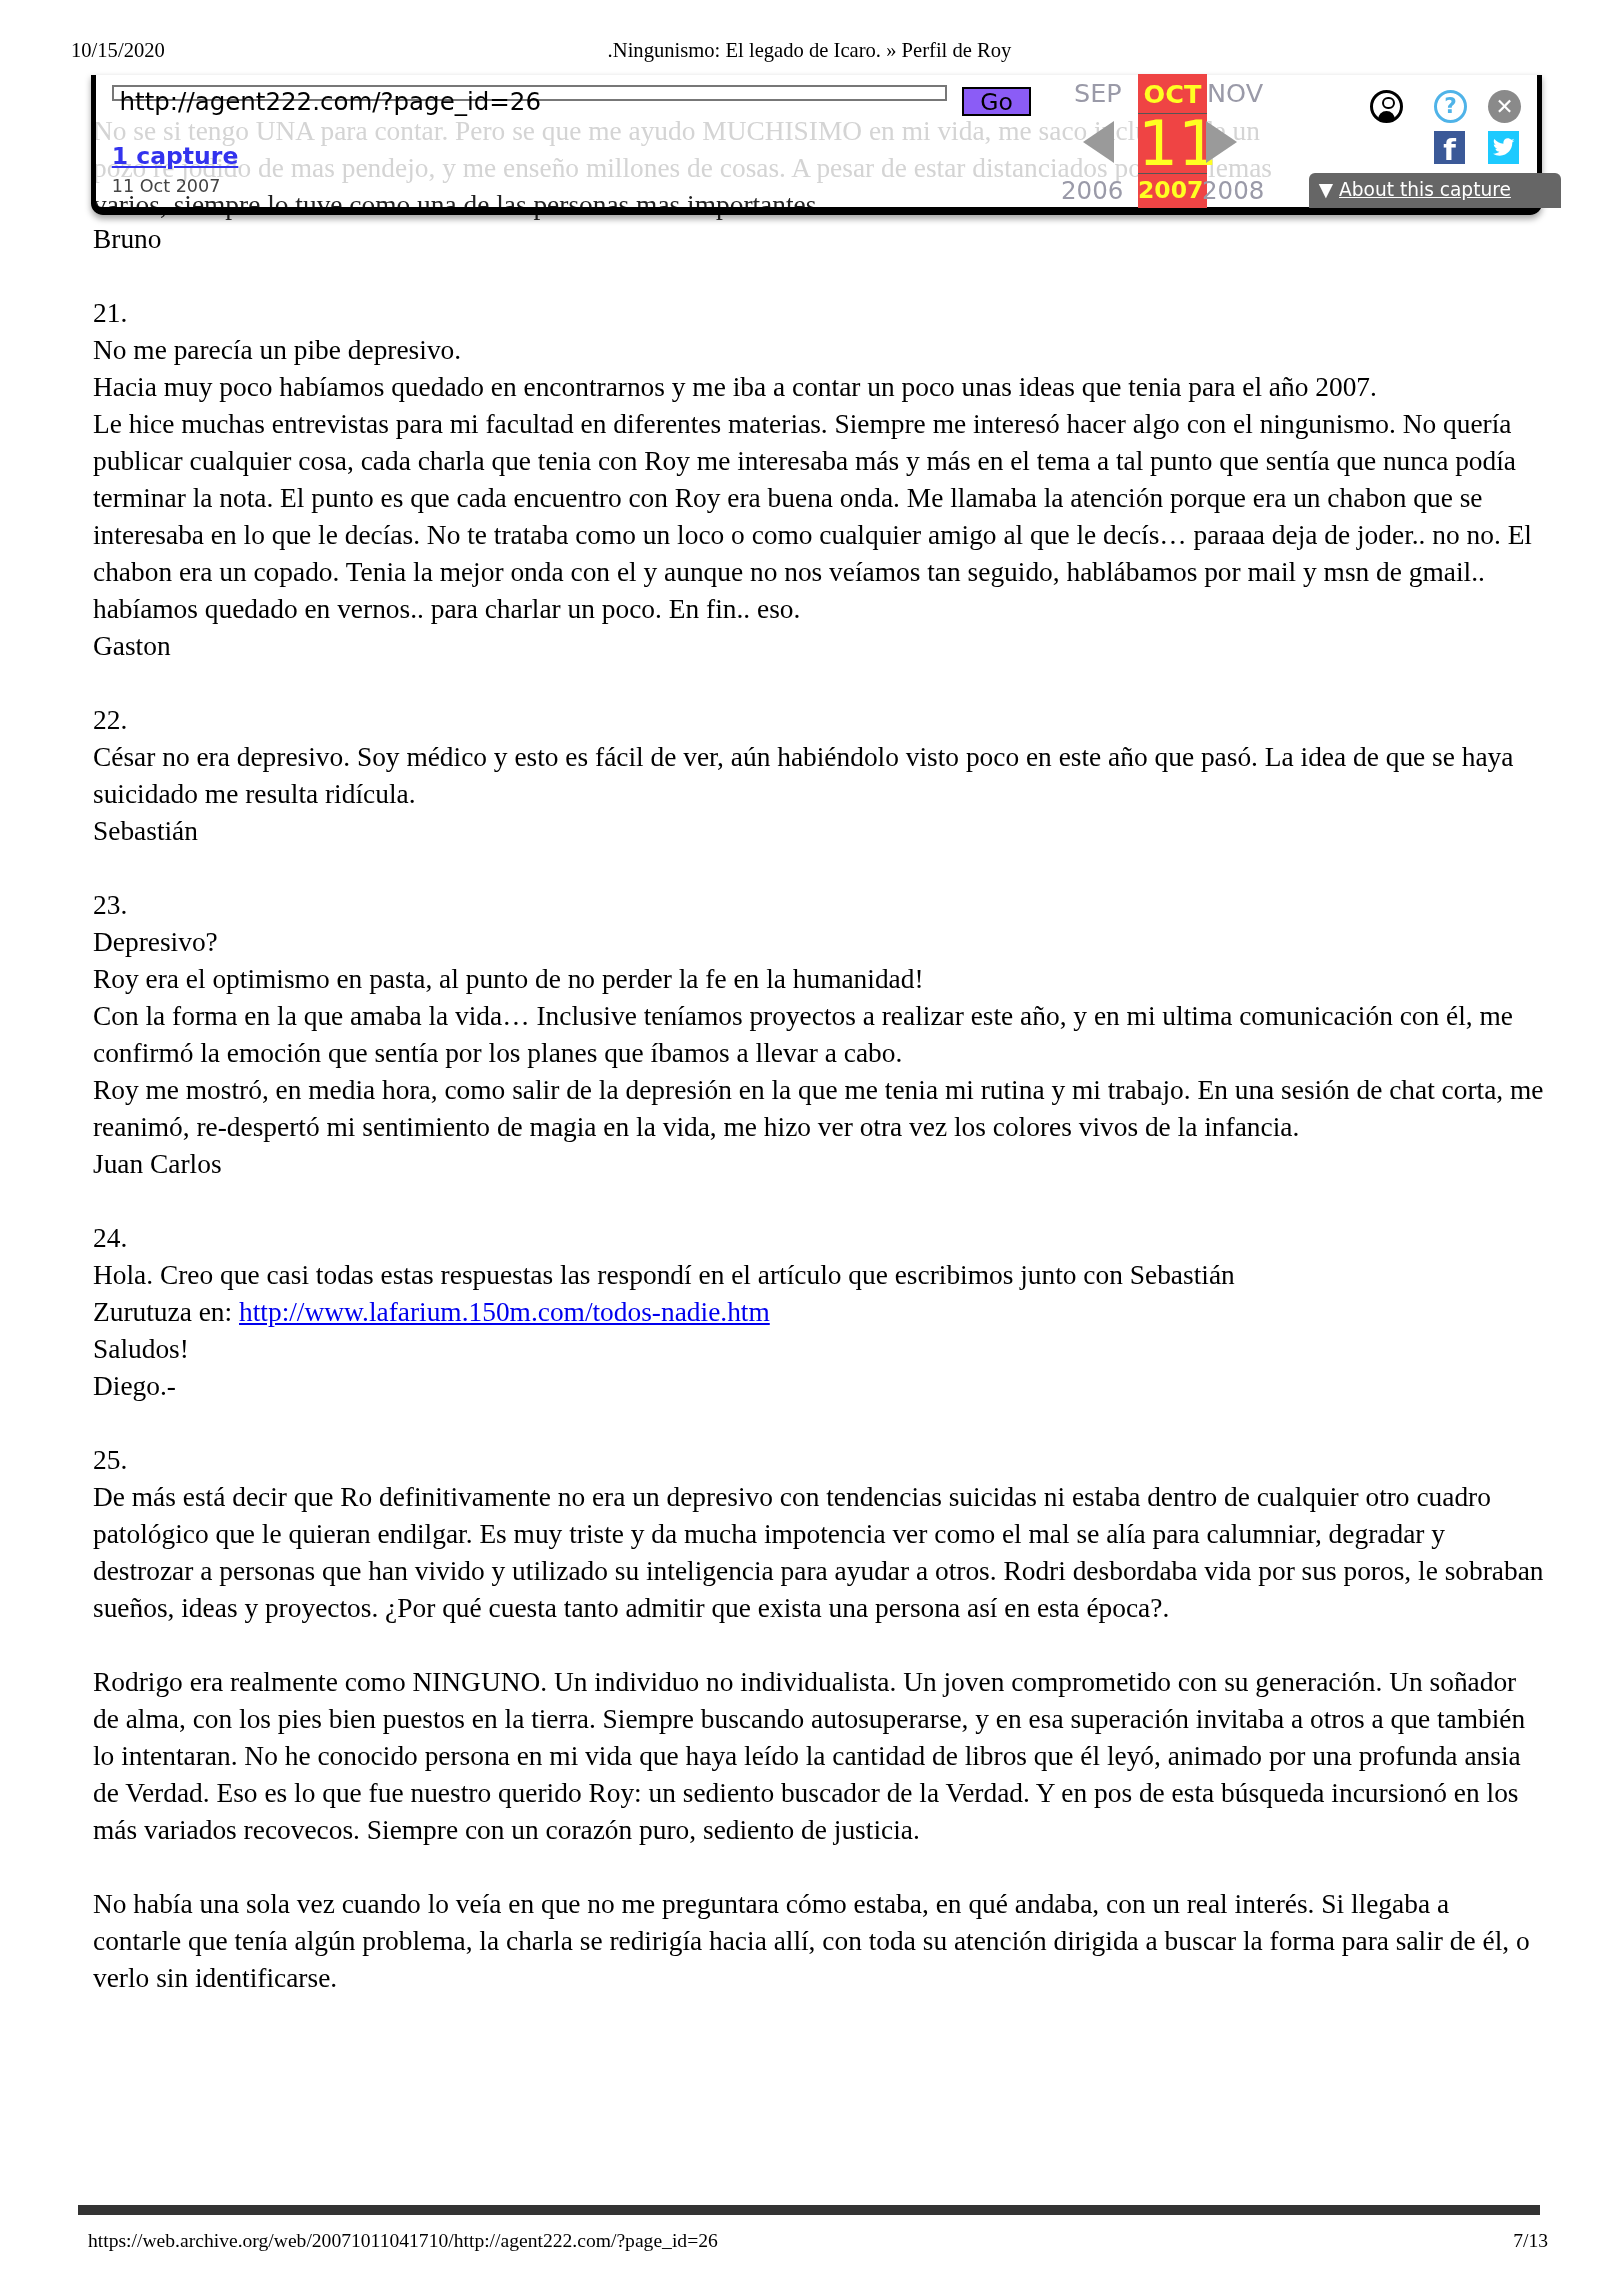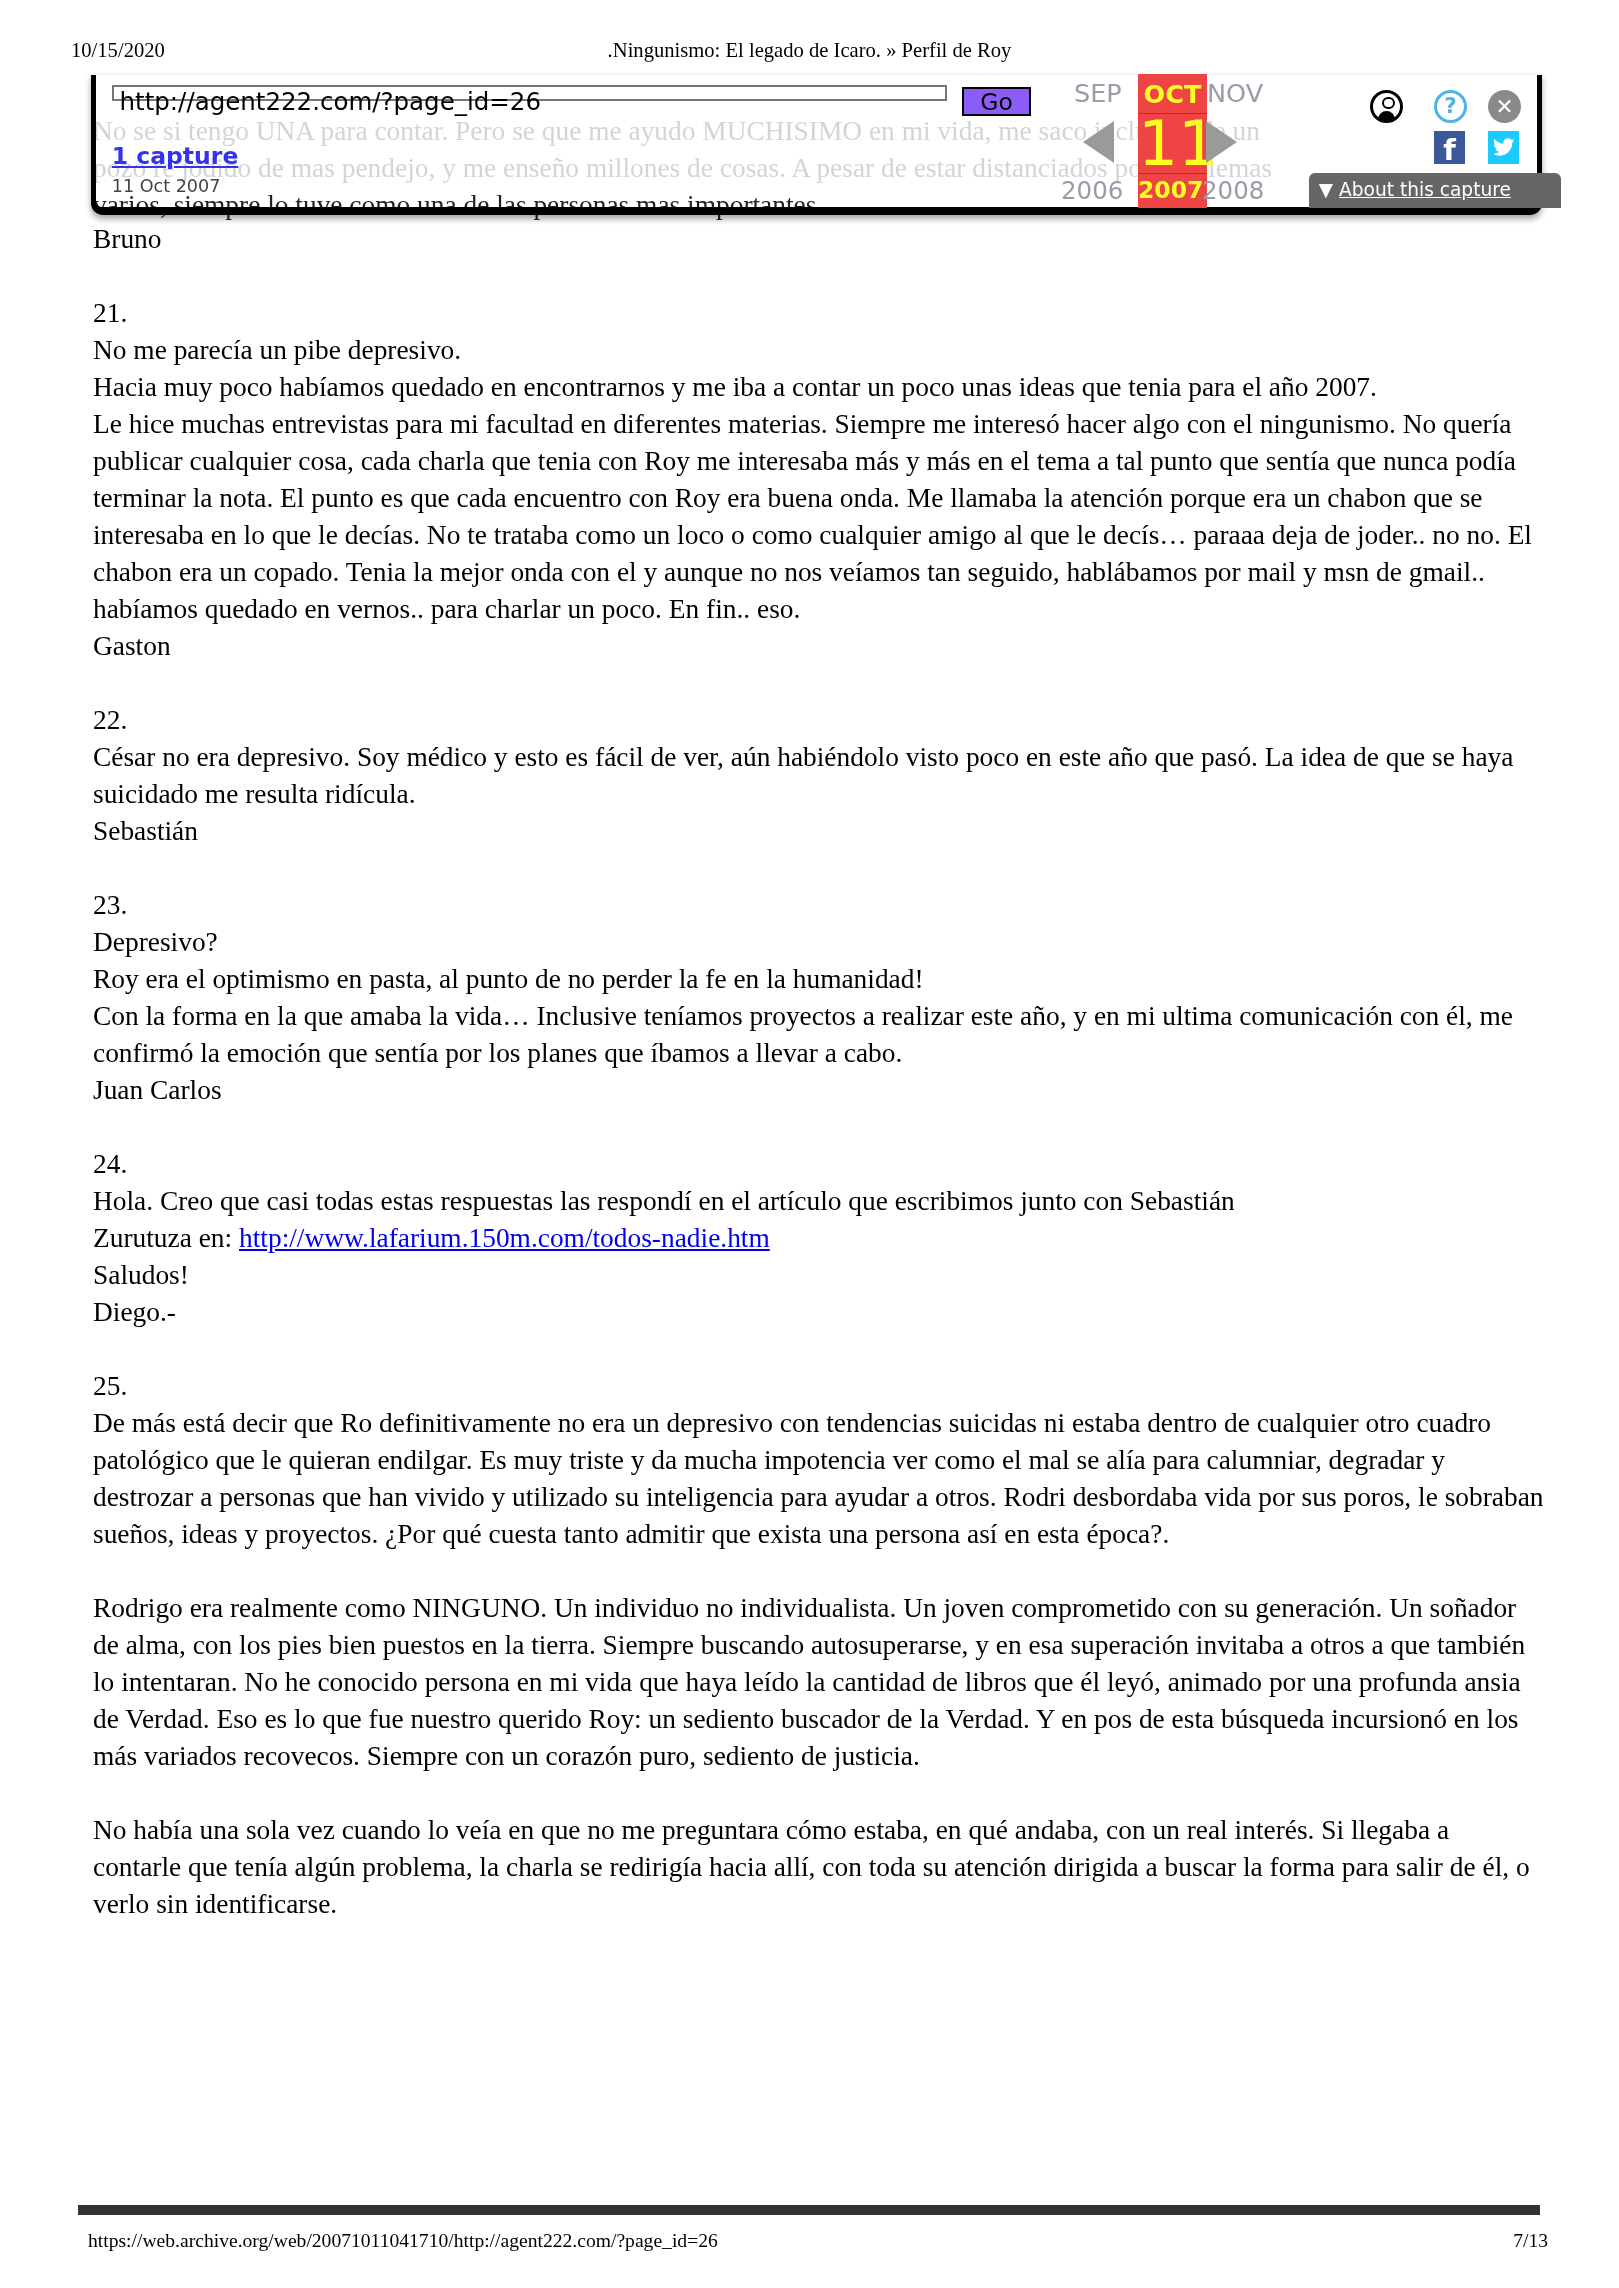--- a/index.html
+++ b/index.html
@@ -140,20 +140,21 @@
     <p>César no era depresivo. Soy médico y esto es fácil de ver, aún habiéndolo visto poco en este año que pasó. La idea de que se haya suicidado me resulta ridícula.</p>
     <p>Sebastián</p>
   </section>
   <div class="gap"></div>
 
   <section>
     <p>23.</p>
     <p>Depresivo?</p>
     <p>Roy era el optimismo en pasta, al punto de no perder la fe en la humanidad!</p>
     <p>Con la forma en la que amaba la vida… Inclusive teníamos proyectos a realizar este año, y en mi ultima comunicación con él, me confirmó la emoción que sentía por los planes que íbamos a llevar a cabo.</p>
+    <p>Roy me mostró, en media hora, como salir de la depresión en la que me tenia mi rutina y mi trabajo. En una sesión de chat corta, me reanimó, re-despertó mi sentimiento de magia en la vida, me hizo ver otra vez los colores vivos de la infancia.</p>
     <p>Juan Carlos</p>
   </section>
   <div class="gap"></div>
 
   <section>
     <p>24.</p>
     <p>Hola. Creo que casi todas estas respuestas las respondí en el artículo que escribimos junto con Sebastián</p>
     <p><span>Zurutuza en: </span><a>http://www.lafarium.150m.com/todos-nadie.htm</a></p>
     <p>Saludos!</p>
     <p>Diego.-</p>

